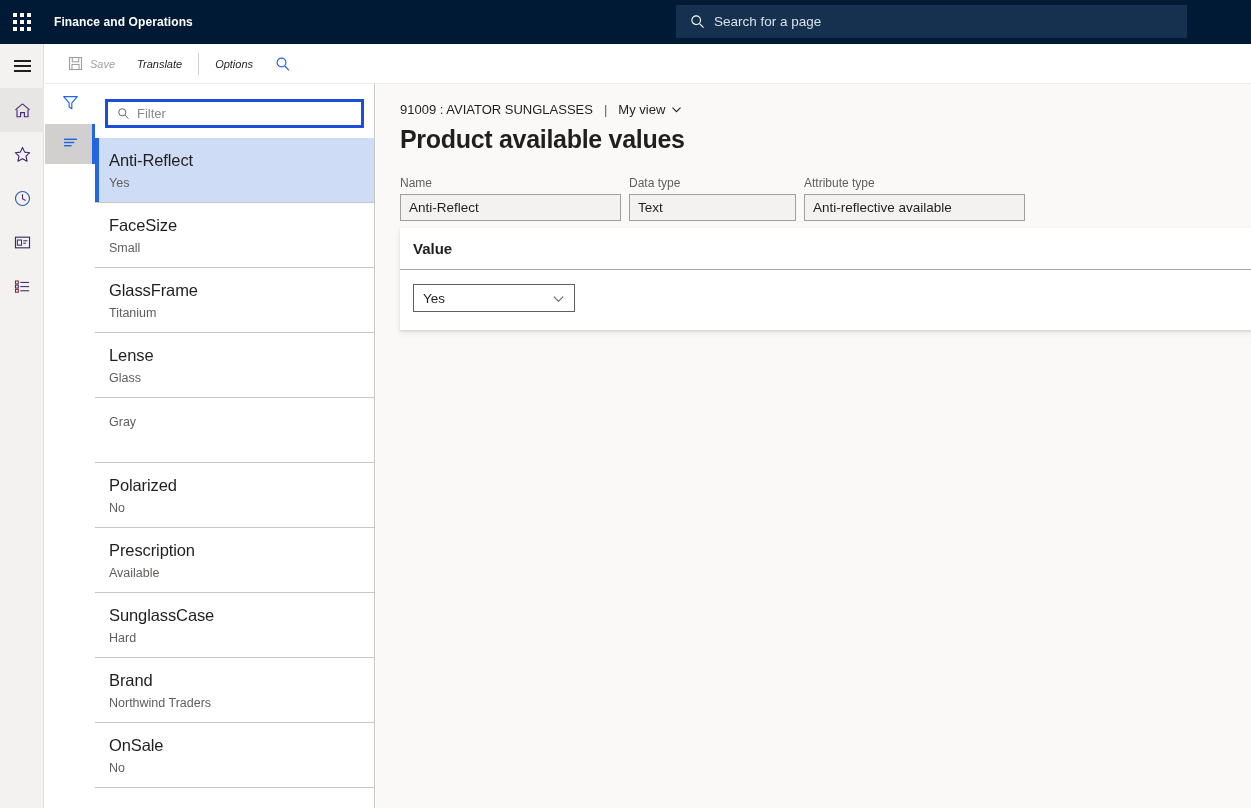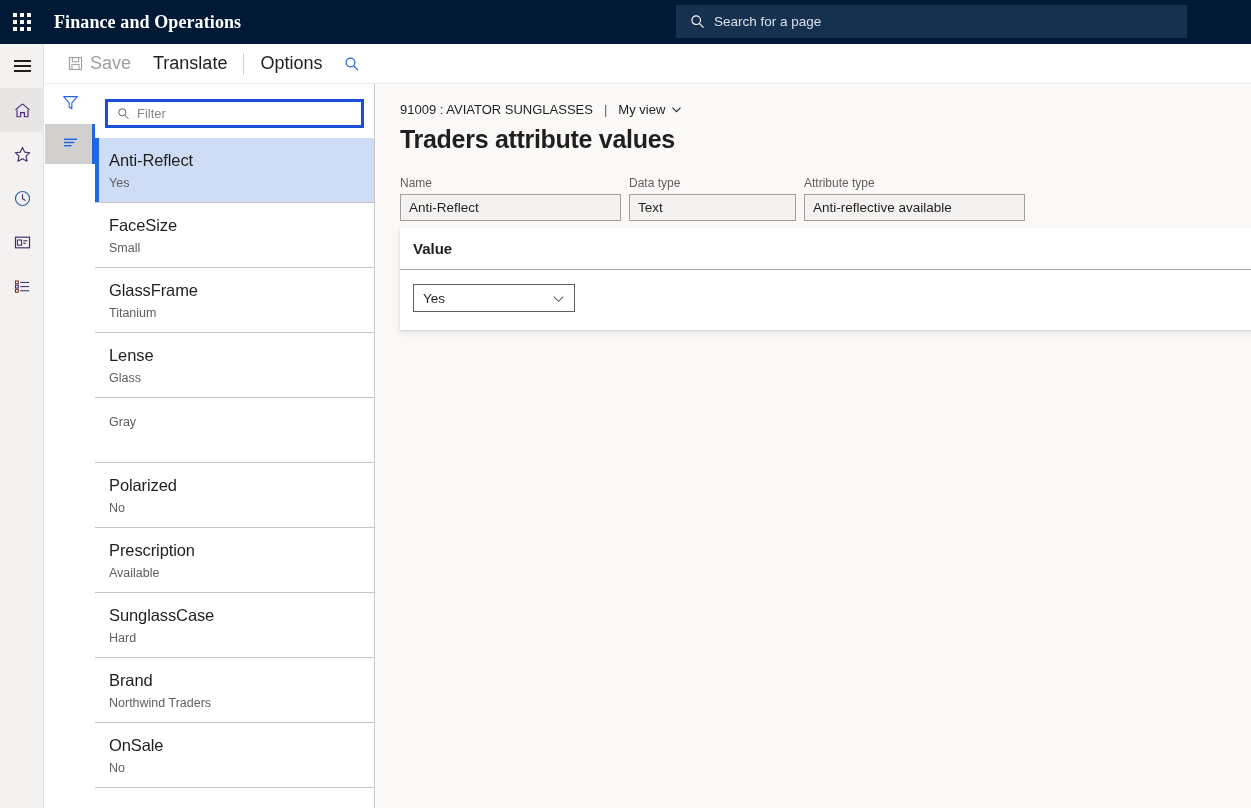--- a/index.html
+++ b/index.html
@@ -24,25 +24,24 @@
   }
   .waffle-grid {
     display: grid;
     grid-template-columns: repeat(3, 4px);
     grid-template-rows: repeat(3, 4px);
     gap: 3px;
   }
   .waffle-grid i { display: block; width: 4px; height: 4px; background: #ffffff; }
   .app-title {
     color: #ffffff;
-    font-size: 18px;
+    font-size: 12px;
     font-weight: bold;
     margin-left: 10px;
     letter-spacing: 0.1px;
-    font-family: Liberation Serif, serif;
   }
   .header-search {
     position: absolute; left: 676px; top: 5px;
     width: 511px; height: 33px;
     background: #16314f;
     display: flex; align-items: center;
     padding-left: 13px;
     cursor: text;
   }
   .header-search .srch-ico {
@@ -144,22 +143,23 @@
     position: absolute; top: 44px; left: 45px;
     width: 1206px; height: 40px;
     background: #ffffff;
     border-bottom: 1px solid #edebe9;
     display: flex; align-items: center;
     padding-left: 12px;
   }
   .cmd {
     display: flex; align-items: center;
     height: 40px; padding: 12px 11px;
-    font-size: 18px; color: #201f1e;
+    font-size: 11px; color: #201f1e;
     cursor: pointer;
+    font-style: italic;
   }
   .cmd.disabled { color: #a19f9d; cursor: default; }
   .cmd .cmd-ico { margin-right: 7px; display: flex; align-items: center; }
   .cmd-sep {
     width: 1px; height: 22px; background: #d1d1d1; margin: 0 5px;
   }
 
   
   .content {
     position: absolute; top: 84px; left: 376px;
@@ -412,21 +412,21 @@
     <span class="bc-view">
       <span>My view</span>
       <span class="chev">
         <svg width="11" height="11" viewBox="0 0 12 12">
           <path d="M1.6 4 L6 8.4 L10.4 4" fill="none" stroke="#201f1e" stroke-width="1.1"></path>
         </svg>
       </span>
     </span>
   </div>
 
-  <div class="page-title">Traders attribute values</div>
+  <div class="page-title">Product available values</div>
 
   <div class="fields-row">
     <div class="fw-name">
       <div class="field-label">Name</div>
       <div class="field-input">Anti-Reflect</div>
     </div>
     <div class="fw-dtype">
       <div class="field-label">Data type</div>
       <div class="field-input">Text</div>
     </div>

